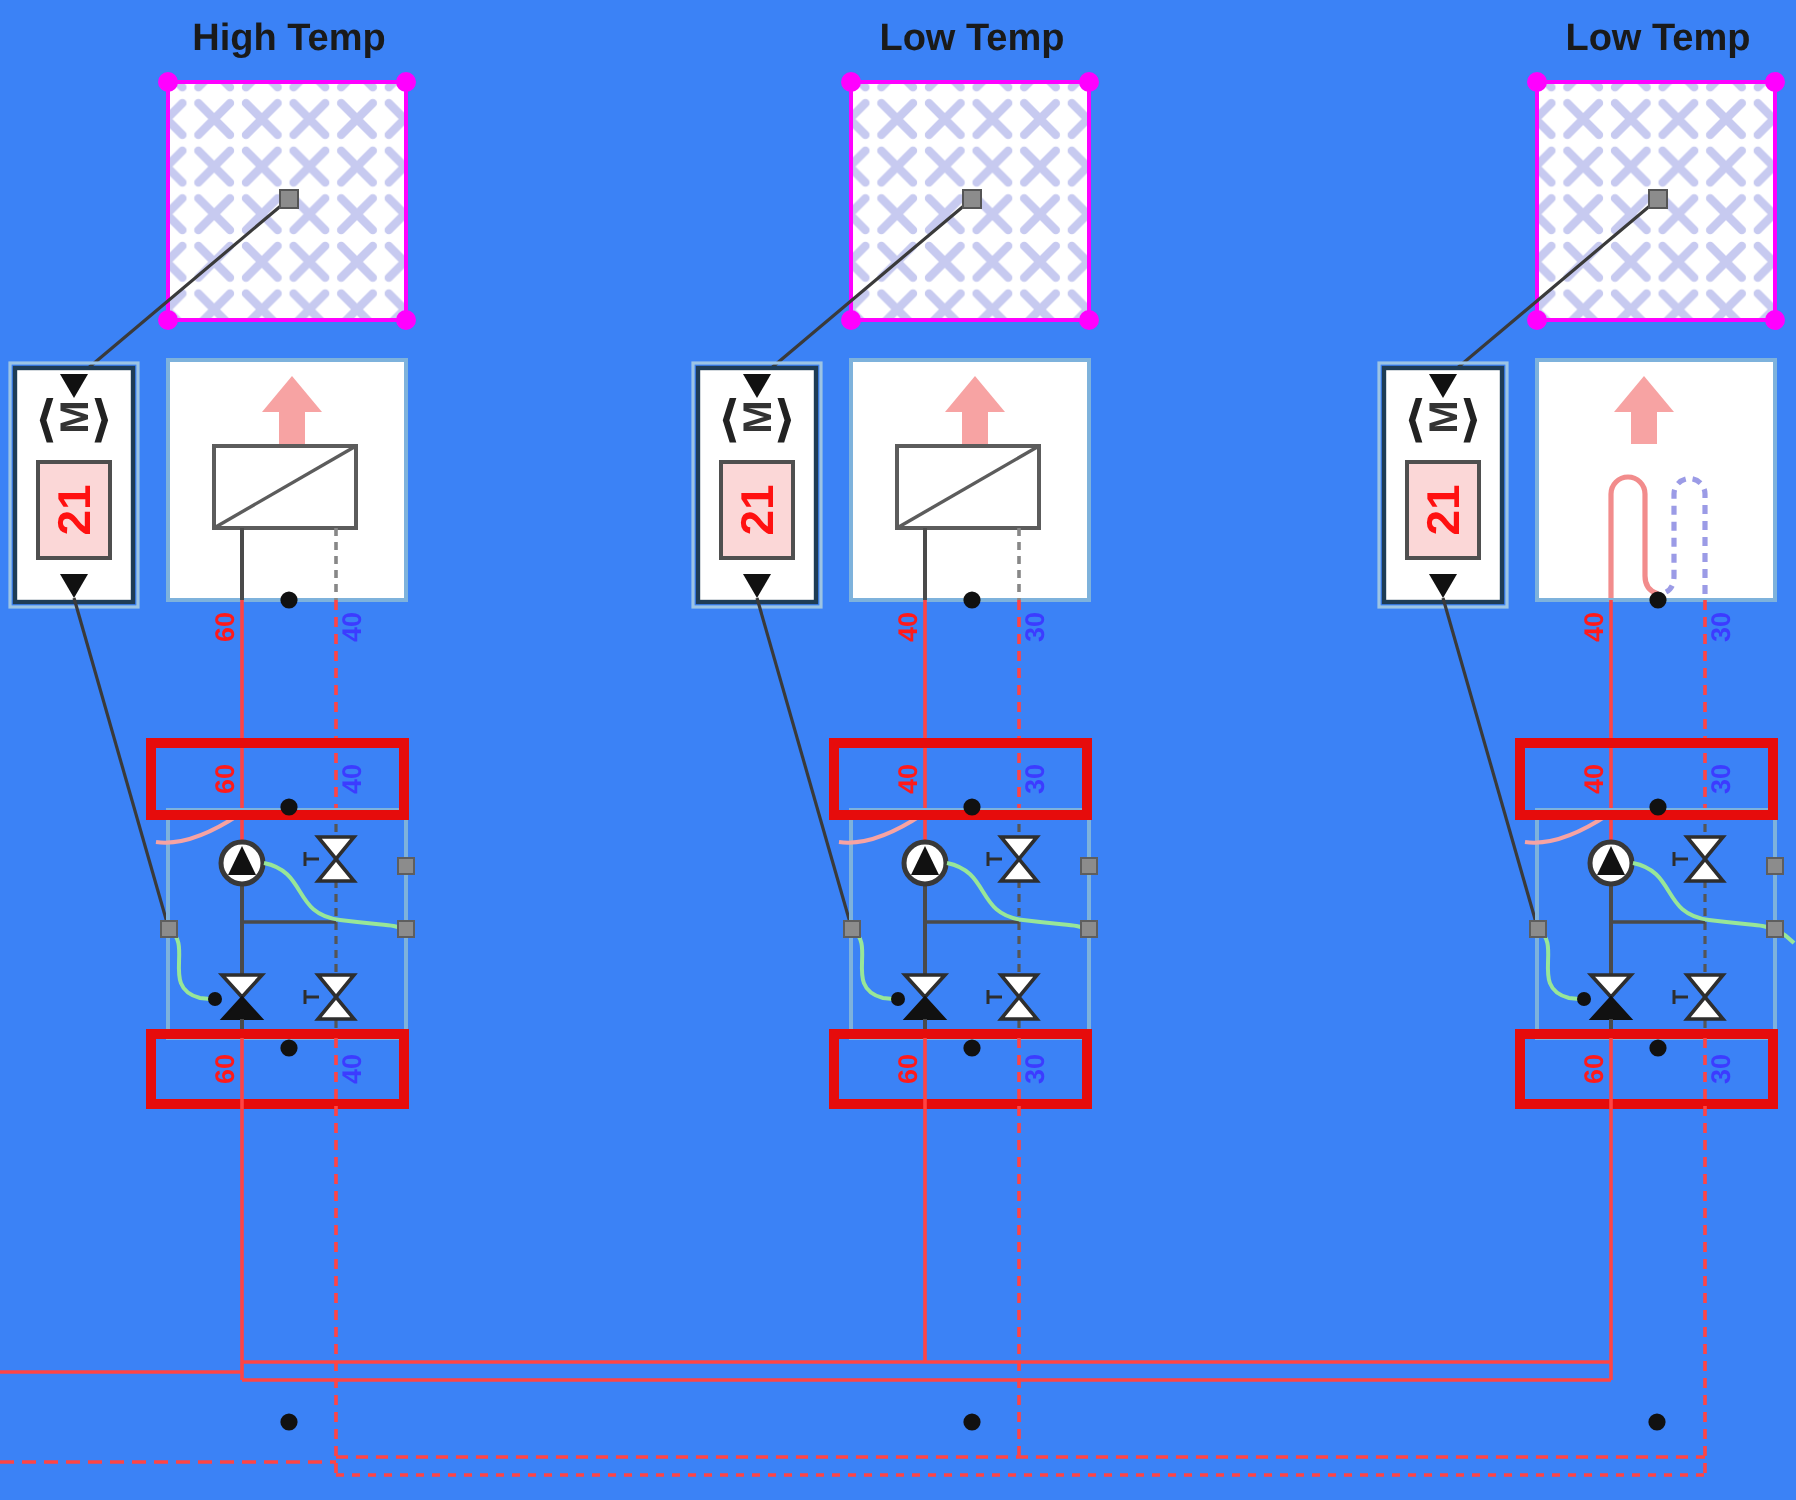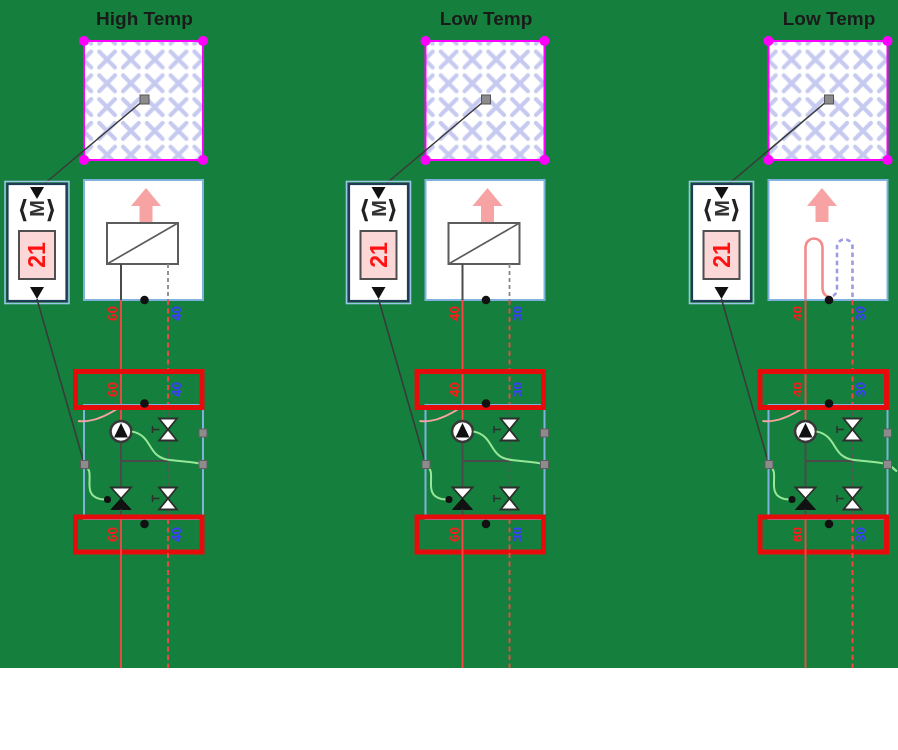--- a/index.html
+++ b/index.html
@@ -1,16 +1,16 @@
 <!DOCTYPE html>
 <html><head>
 <meta charset="utf-8">
 <style>
   html,body{margin:0;padding:0;background:#ffffff;}
-  #stage{position:relative;width:898px;height:668px;background:#15803d;overflow:hidden;
+  #stage{position:relative;width:898px;height:750px;background:#3b82f6;overflow:hidden;
          font-family:"Liberation Sans",sans-serif;}
   svg text{font-family:"Liberation Sans","DejaVu Sans",sans-serif;}
   .col-title{font-size:19px;font-weight:bold;fill:#1a1a1a;}
   .port-label{font-size:13.5px;font-weight:bold;}
   .setpoint{font-size:23px;font-weight:bold;}
   .mglyph{font-size:25px;font-weight:bold;fill:#222;}
   .mletter{font-size:20px;font-weight:bold;fill:#333;}
 </style>
 </head>
 <body>

